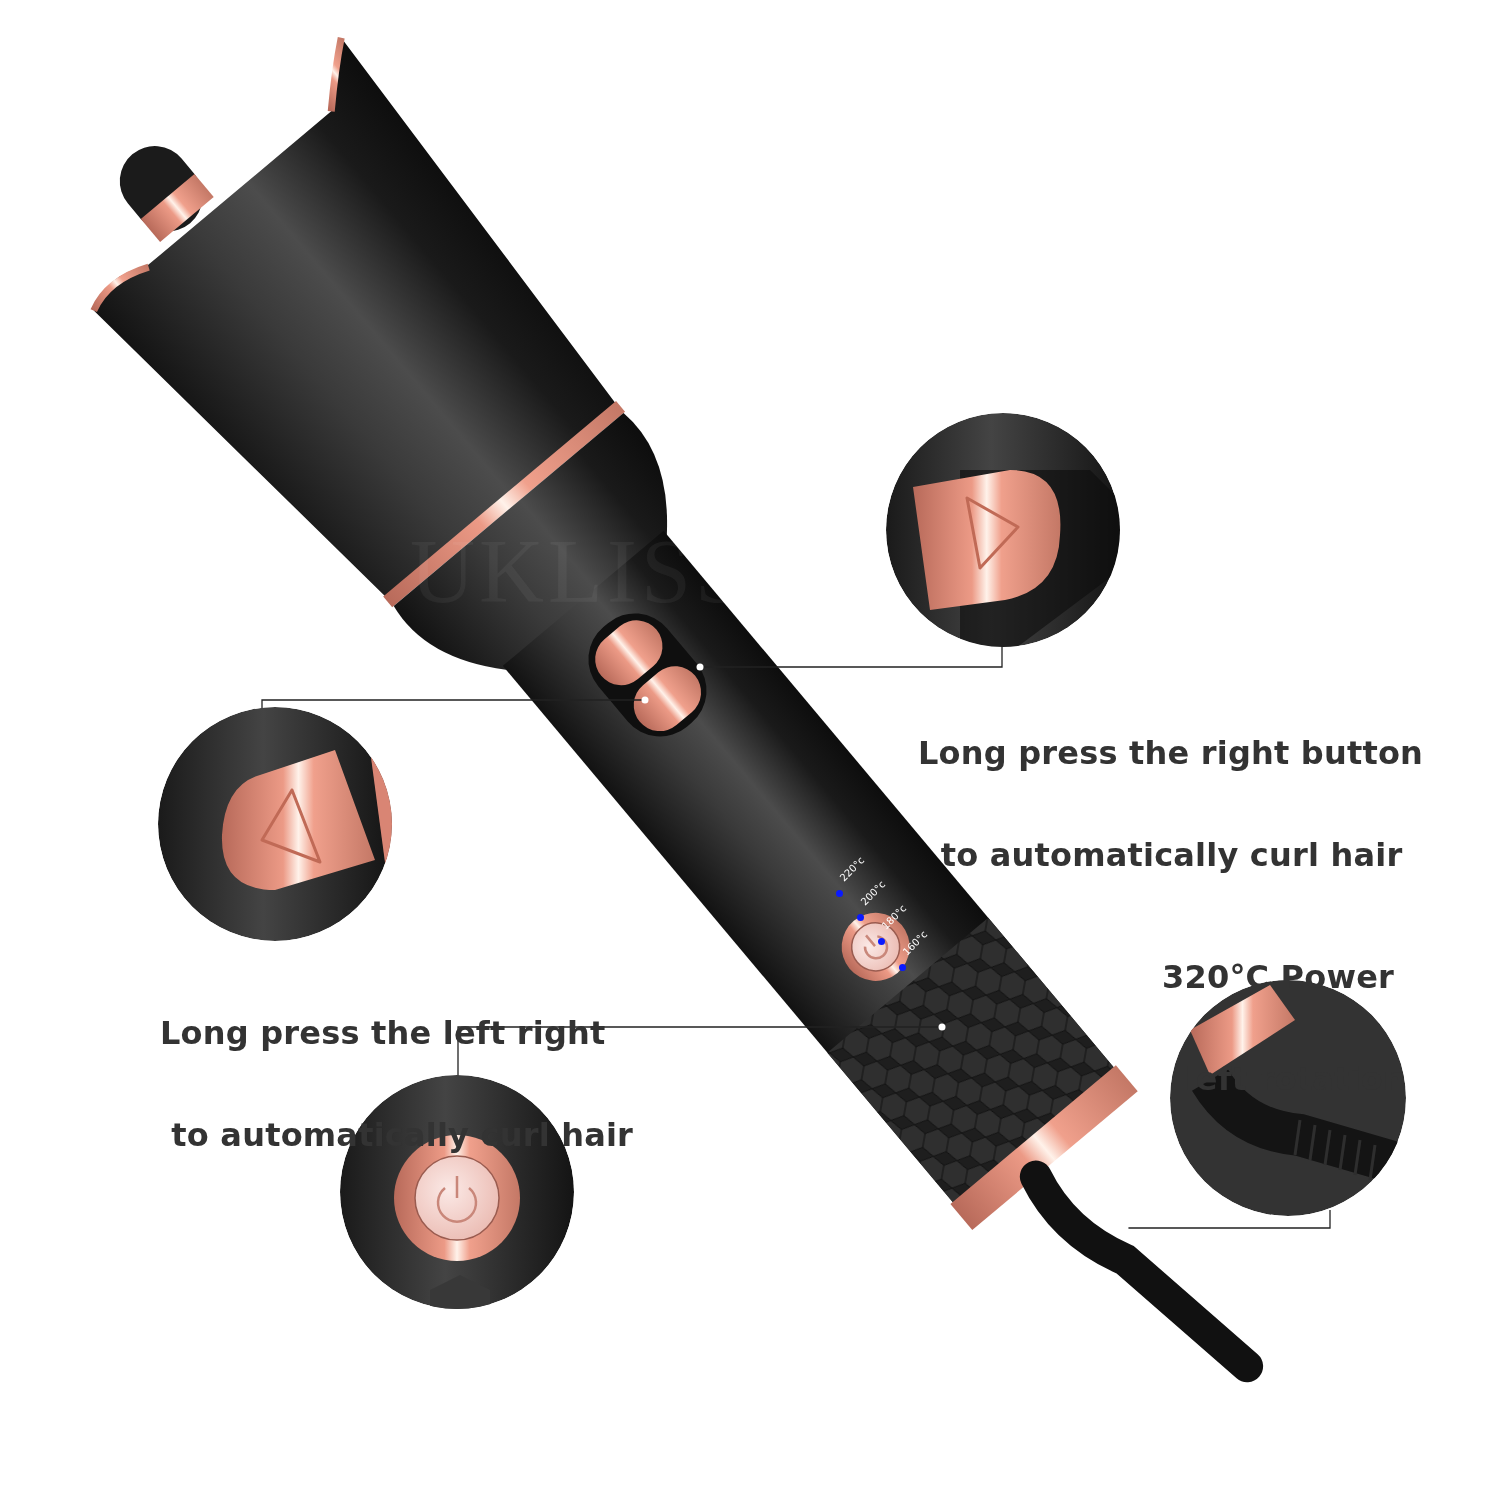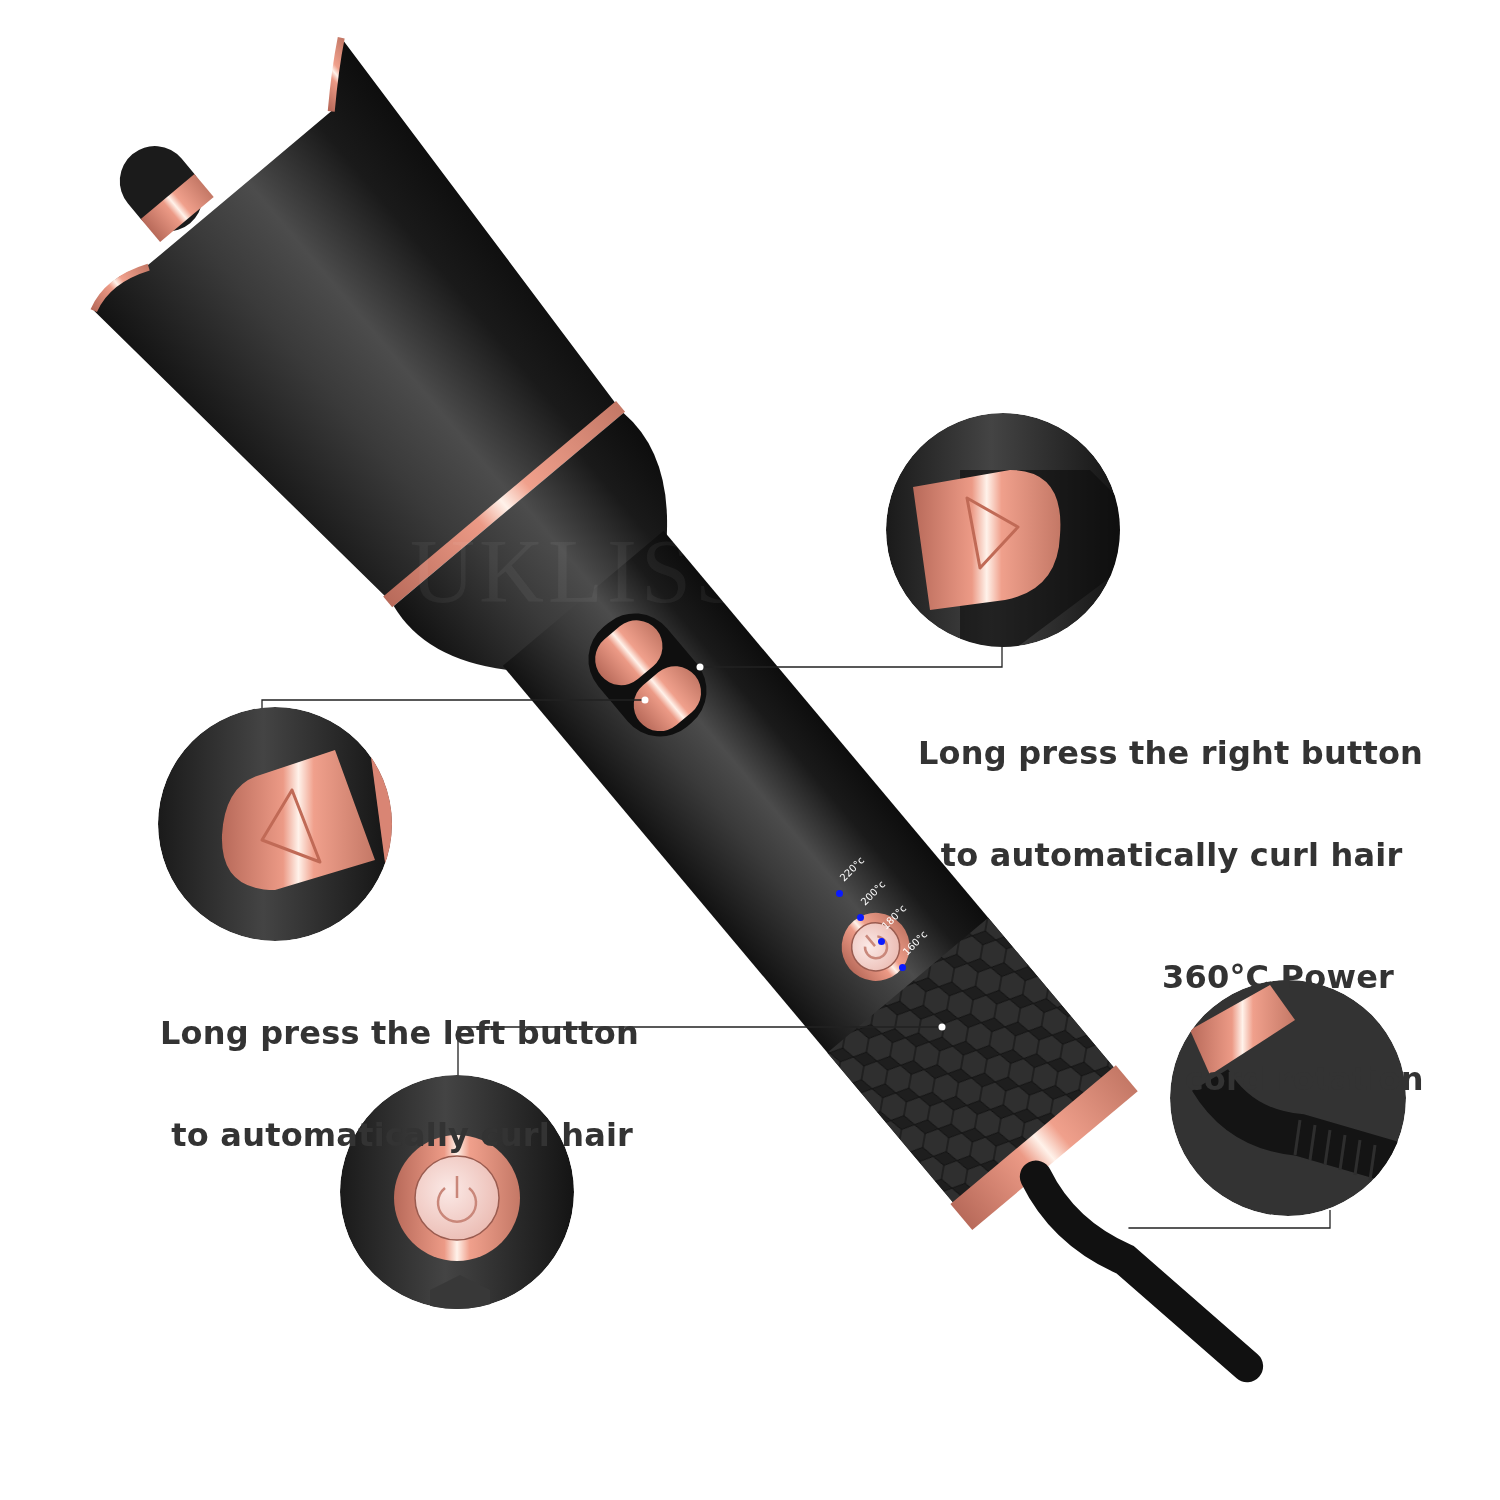--- a/index.html
+++ b/index.html
@@ -167,23 +167,23 @@
     <div class="temp-dot" style="left:899px; top:964px; background:#0a1aff;"></div>
     <div class="temp" style="left:909px; top:946px;">160°c</div>
   </div>
 
   <div class="label" style="left:918px; top:668px;">
     <div>Long press the right button</div>
     <div>  to automatically curl hair</div>
   </div>
 
   <div class="label" style="left:160px; top:948px;">
-    <div>Long press the left button</div>
+    <div>Long press the left right</div>
     <div> to automatically curl hair</div>
   </div>
 
   <div class="label" style="left:1162px; top:892px;">
-    <div>360°C Power</div>
-    <div>  cord rotation</div>
+    <div>320°C Power</div>
+    <div>  left rotation</div>
   </div>
 
 
 </div>
 
 </body></html>

